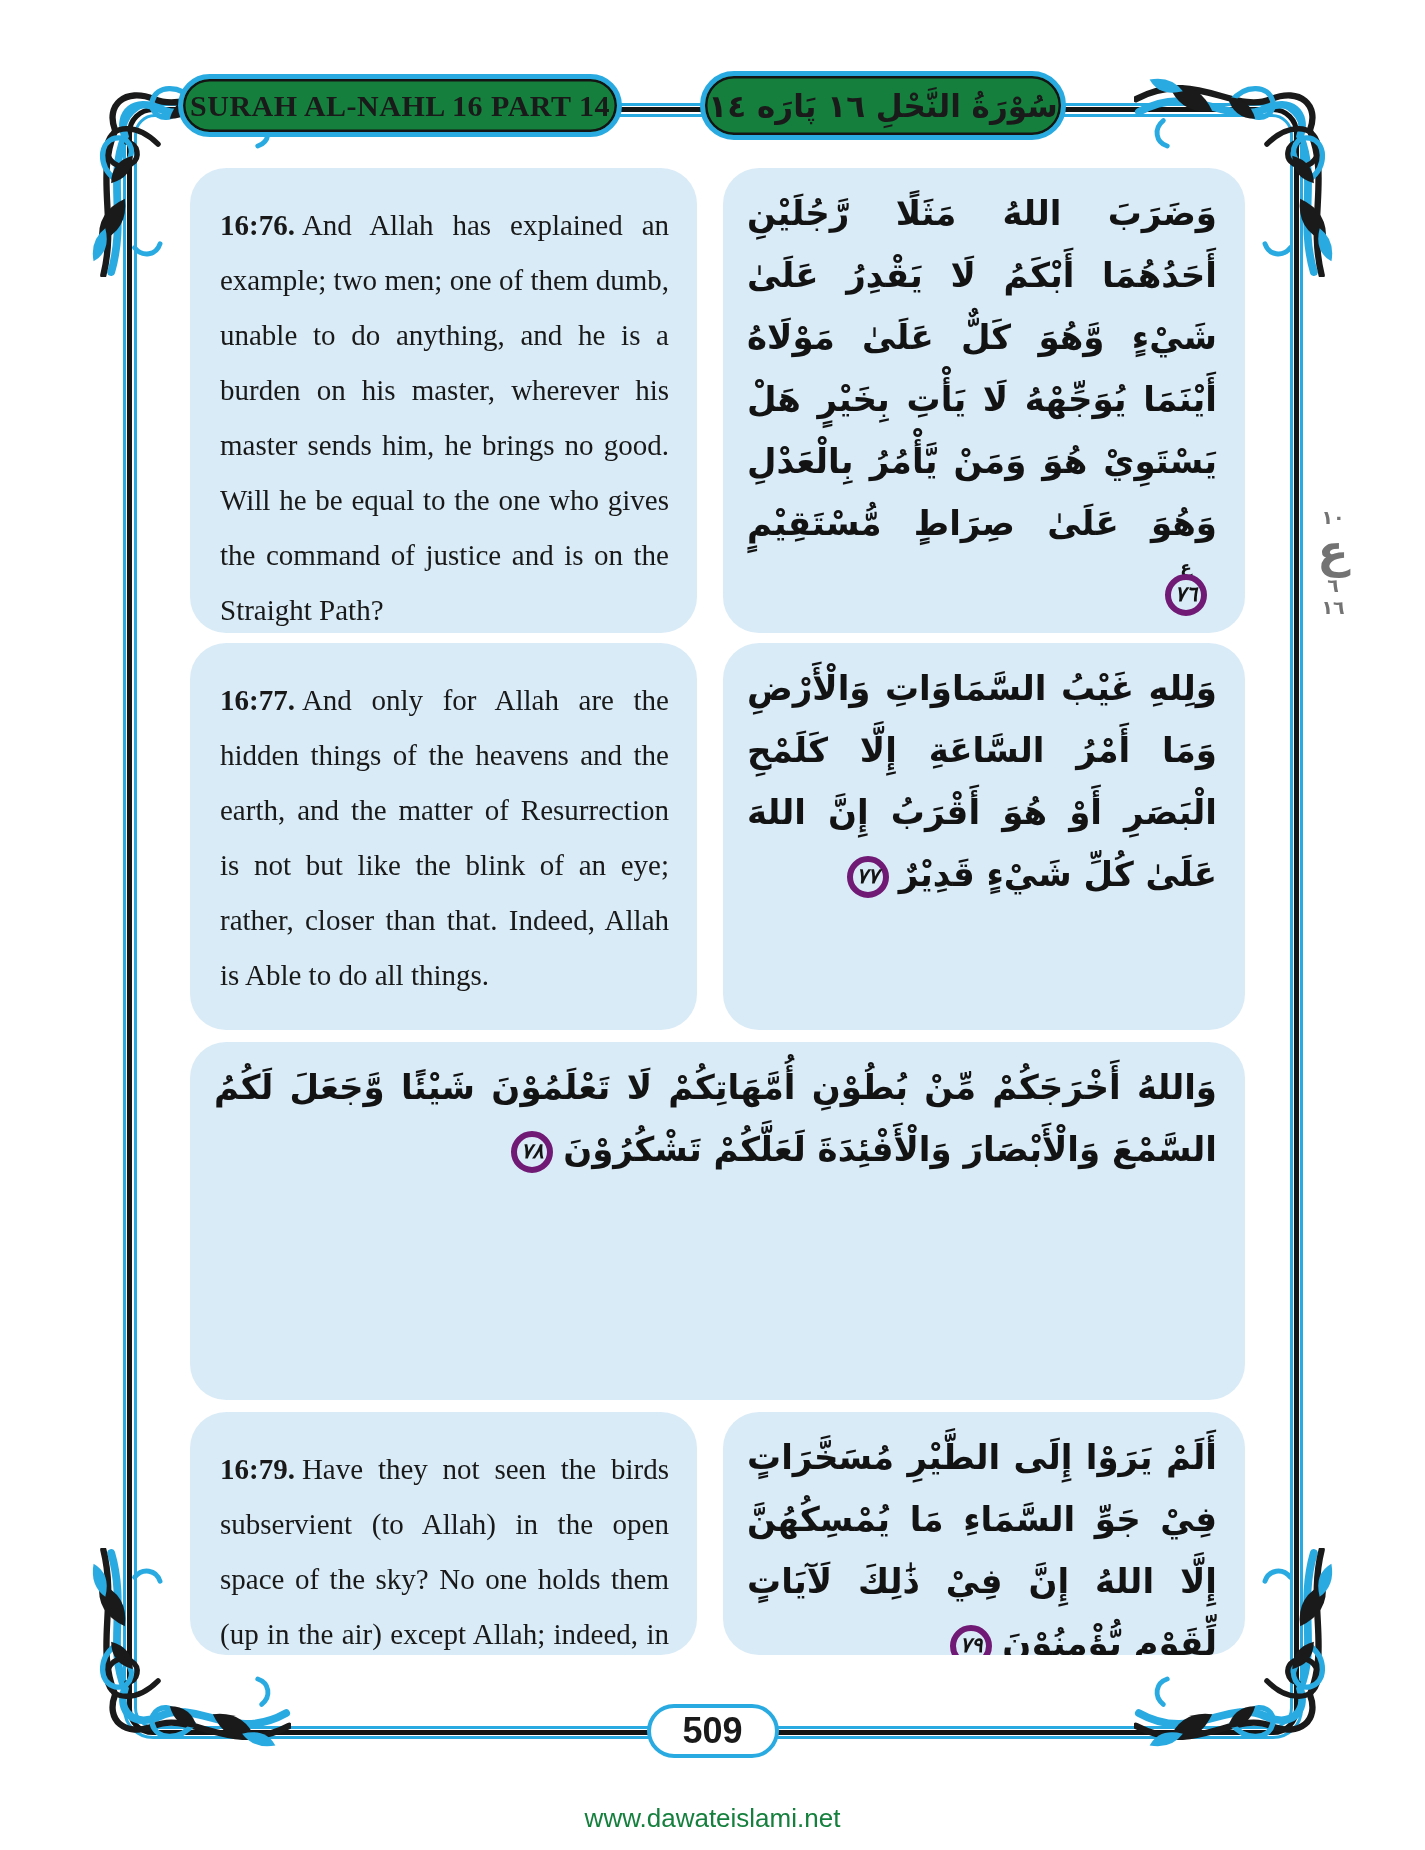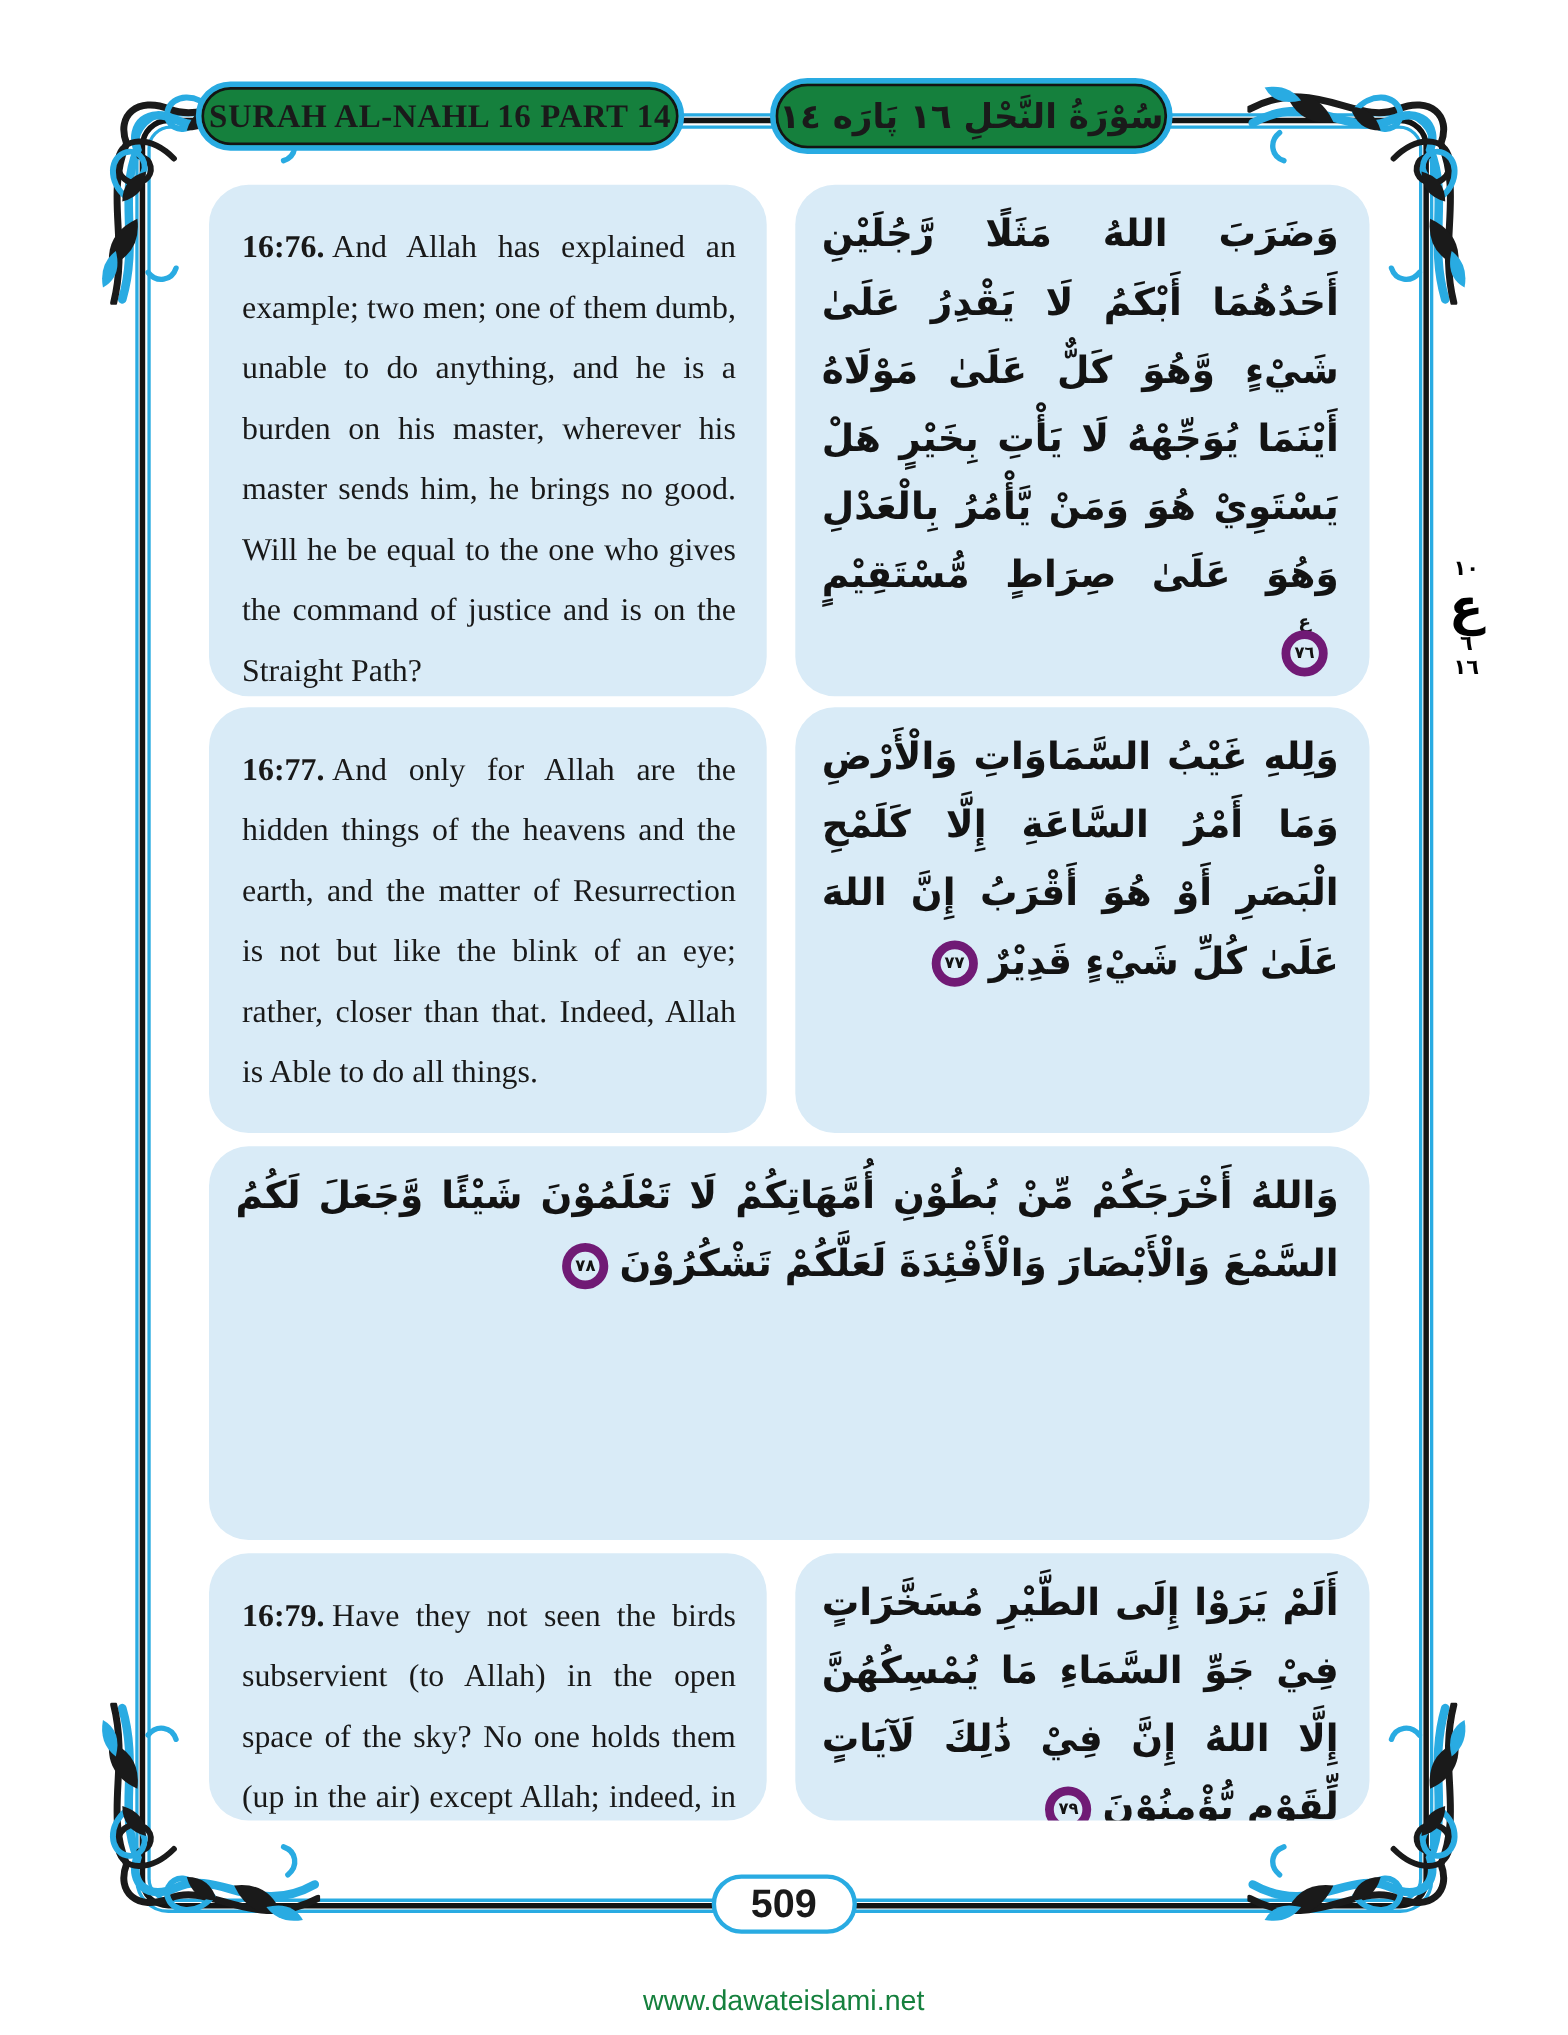--- a/index.html
+++ b/index.html
@@ -74,29 +74,29 @@
     font-size:34px; line-height:62px; color:#131313;
   }
   .ayah-wrap{
     display:inline-flex; flex-direction:column; align-items:center;
     vertical-align:middle; margin:0 10px;
   }
   .ruku-sign{ display:block; font-size:17px; line-height:14px; font-weight:bold; }
   .ruku-sign:empty{ display:none; }
   .ayah-circle{
     display:flex; align-items:center; justify-content:center;
-    width:42px; height:42px; border:8px solid #701a75; border-radius:50%;
-    font-size:15px; line-height:1; background:var(--panel);
+    width:42px; height:42px; border:6px solid #701a75; border-radius:50%;
+    font-size:21px; line-height:1; background:var(--panel);font-style:italic;
   }
 
   
   .margin-marker{
     position:absolute; left:1306px; top:506px; width:54px;
     display:flex; flex-direction:column; align-items:center;
-    font-family:"DejaVu Sans", sans-serif; font-weight:bold; color:#000000;
+    font-family:"DejaVu Sans", sans-serif; font-weight:bold; color:#737373;
   }
   .margin-marker .num{ font-size:19px; line-height:22px; }
   .margin-marker .ain{ font-size:46px; line-height:46px; }
 
   
   .page-badge{
     position:absolute; left:calc(50% - 66px); top:1704px; width:132px; height:54px;
     background:#fff; border:4.5px solid var(--blue); border-radius:27px;
     display:flex; align-items:center; justify-content:center;
     font-family:"Liberation Sans", sans-serif; font-weight:bold; font-size:36px;

